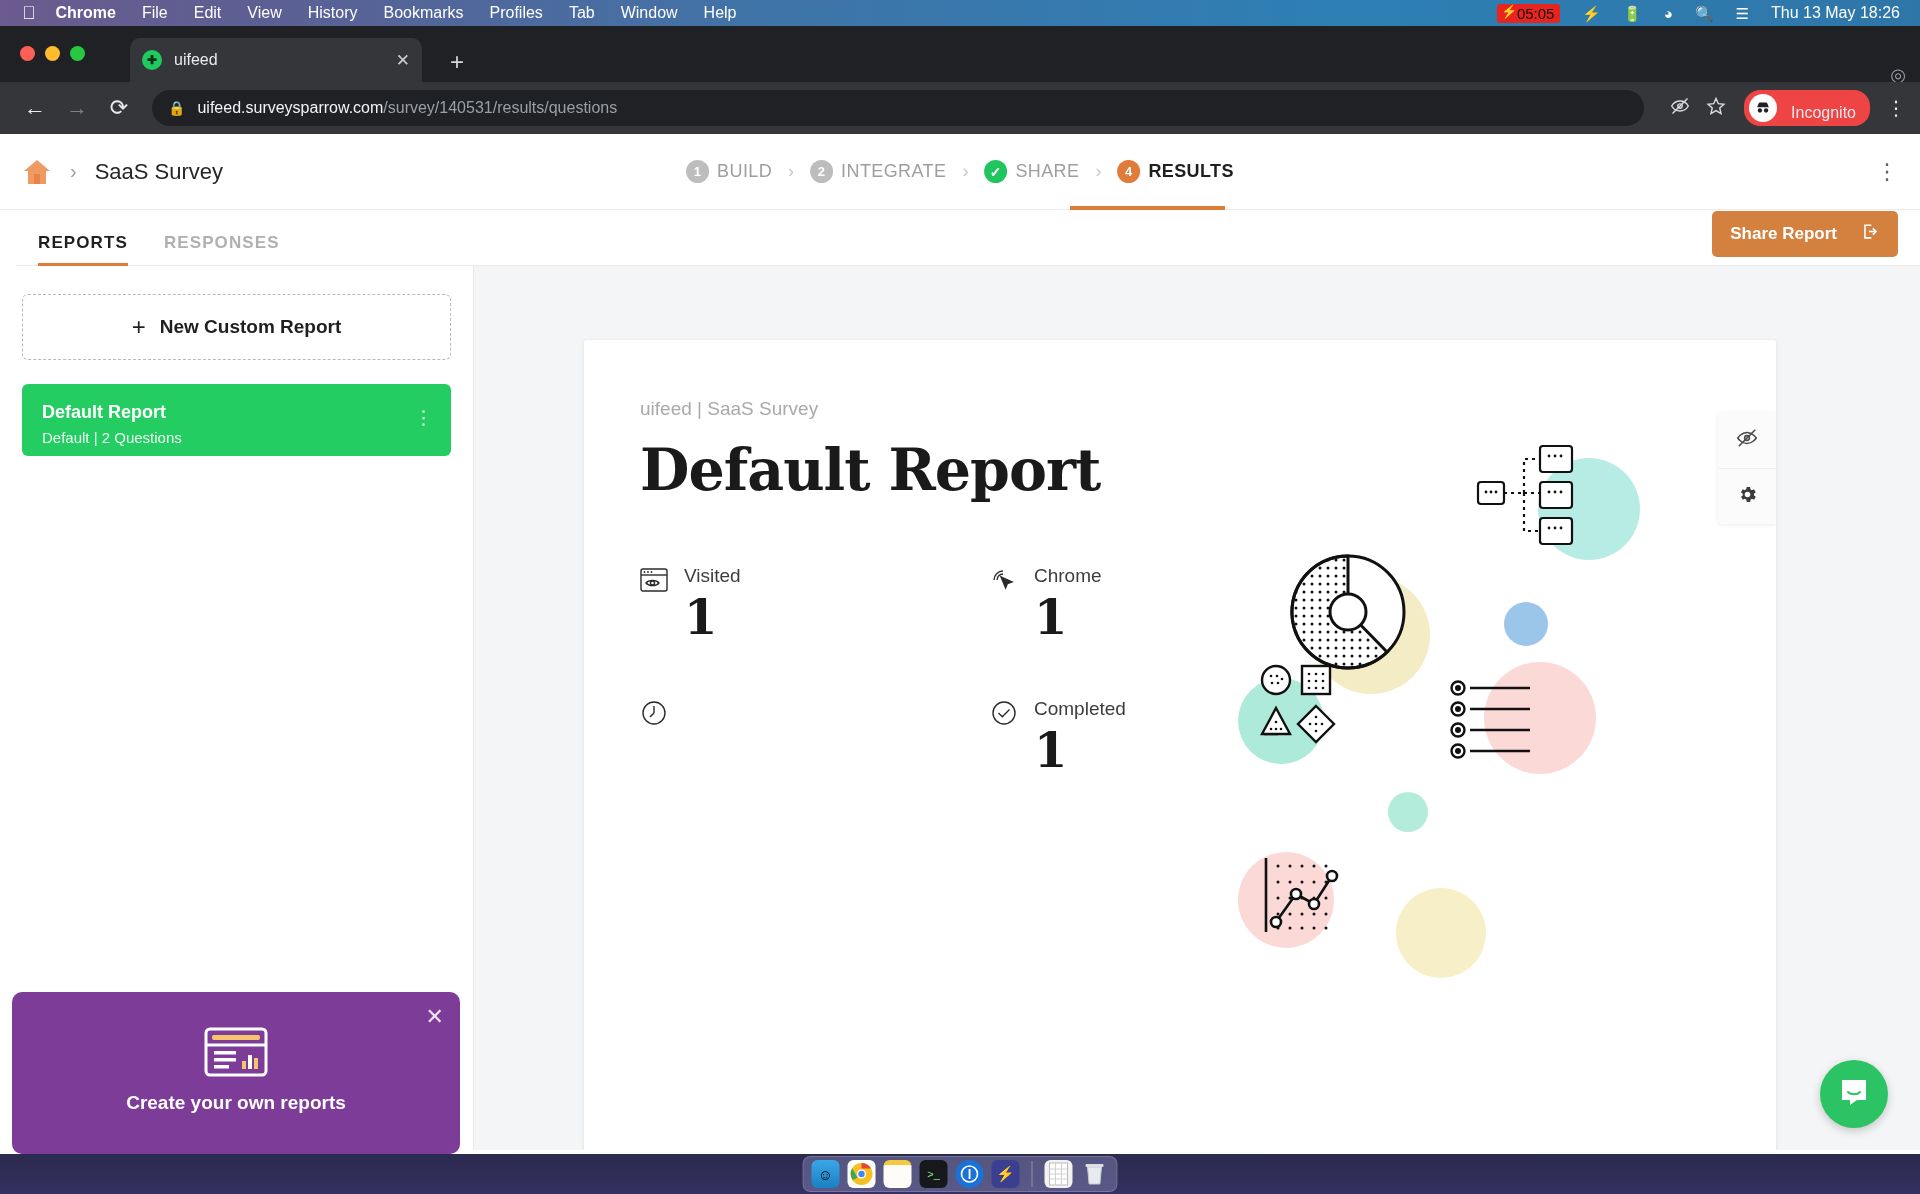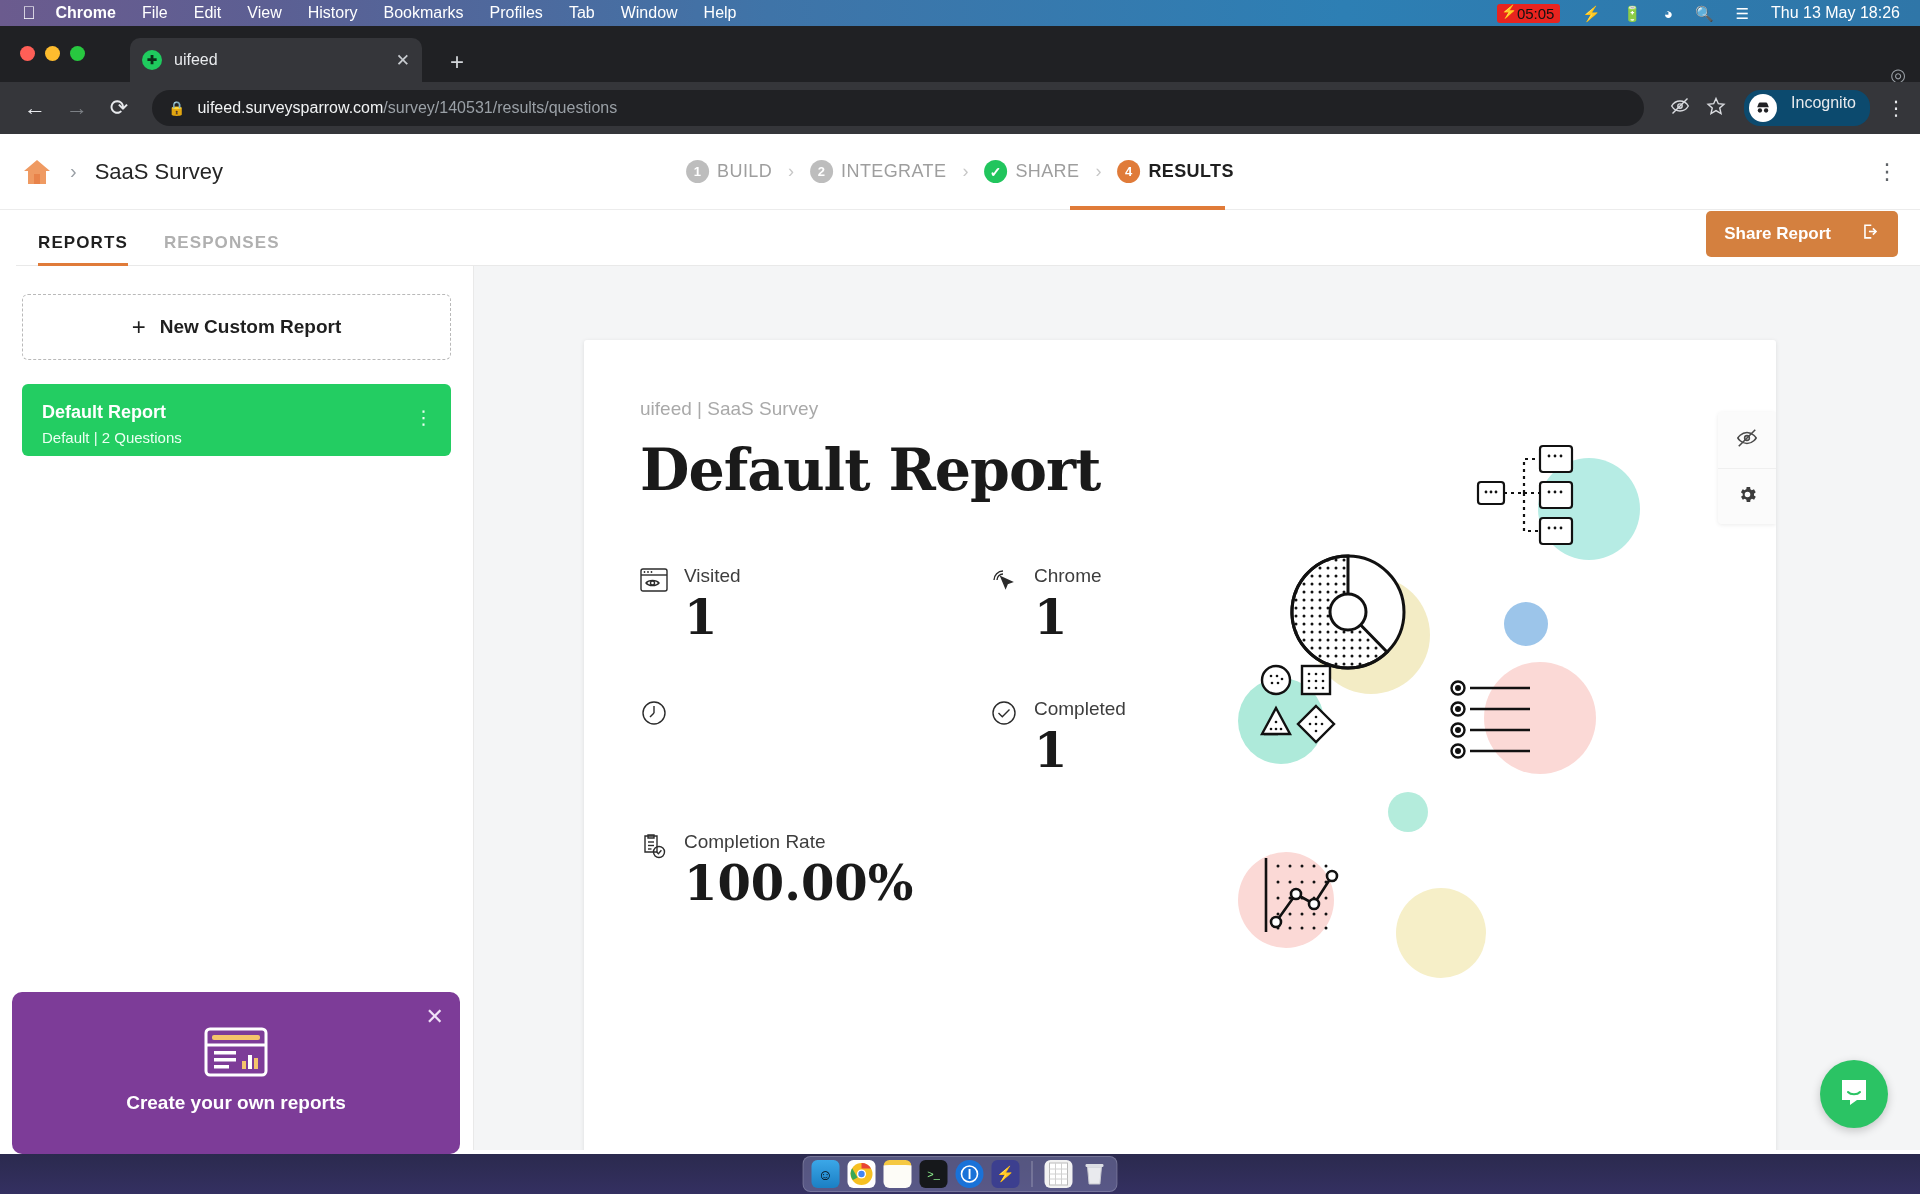--- a/index.html
+++ b/index.html
@@ -62,21 +62,21 @@
   .nav-btn.disabled { color: #7c8085; }
   .omnibox {
     flex: 1; height: 36px; background: #202124; border-radius: 18px; margin: 0 10px 0 12px;
     display: flex; align-items: center; padding: 0 16px; color: #e8eaed; font-size: 16px;
   }
   .lock { font-size: 14px; margin-right: 12px; color: #c9cdd1;}
   .url-host { color: #f1f3f4; }
   .url-path { color: #9aa0a6; }
   .tb-icon { color: #dadce0; font-size: 18px; margin-left: 16px; }
   .incognito-pill {
-    display: flex; align-items: flex-start; gap: 14px; background: #0c4a6e; border-radius: 16px;
+    display: flex; align-items: flex-end; gap: 14px; background: #ef4444; border-radius: 16px;
     padding: 4px 14px 4px 5px; margin-left: 18px; color: #e8eaed; font-size: 16px;
   }
   .incog-av { width: 28px; height: 28px; border-radius: 50%; background: #fff; color:#202124;
     display:flex; align-items:center; justify-content:center; font-size: 15px;}
   .kebab { color: #e8eaed; font-size: 20px; margin-left: 16px; letter-spacing: 0; }
 
   
   .app { position: absolute; top: 134px; left: 0; width: 1920px; height: 1020px; background: #fff; }
   .app-top {
     height: 76px; display: flex; align-items: center; padding: 0 22px; position: relative;
@@ -108,21 +108,21 @@
   }
   .tabs { display: flex; gap: 36px; }
   .subtab { font-size: 17px; letter-spacing: 1.1px; font-weight: bold; color: #b0b0b0; padding-bottom: 12px; position: relative; }
   .subtab.active { color: #1f1f1f; }
   .subtab.active::after {
     content: ""; position: absolute; left: 0; right: 0; bottom: -1px; height: 3px; background: #e07b39;
   }
   .share-report {
     position: absolute; right: 22px; bottom: 8px; background: #d4803f; color: #fff;
     font-size: 17px; font-weight: bold; border-radius: 5px; padding: 11px 18px;
-    display: flex; align-items: center; gap: 30px; border: none;
+    display: flex; align-items: center; gap: 24px; border: none;
   }
 
   
   .body-wrap { display: flex; height: 884px; }
   .sidebar { width: 474px; border-right: 1px solid #e9e9e9; padding: 28px 22px; position: relative; }
   .new-report {
     height: 66px; border: 1px dashed #b9b9b9; border-radius: 6px; display: flex;
     align-items: center; justify-content: center; gap: 14px; font-size: 19px; font-weight: bold; color: #1f1f1f;
   }
   .plus { font-size: 24px; font-weight: 300; }
@@ -415,39 +415,20 @@
                       <path d="M8.5 13l3.8 3.8L19.5 9.6"></path>
                   </svg>
                 </span>
                 <span class="txt">
                   <span class="lbl">Completed</span>
                   <div class="val">1</div>
                 </span>
               </div>
             </div>
 
-            <div class="stat-row">
-              <div class="stat" style="width:520px">
-                <span class="ic">
-                  <svg width="28" height="28" viewBox="0 0 28 28" fill="none" stroke="#2b2b2b" stroke-width="1.4">
-                    <path d="M5 3h12v16H5z"></path>
-                      <path d="M8 2h6v3H8z"></path>
-                    <line x1="8" y1="9" x2="14" y2="9"></line>
-                      <line x1="8" y1="12.5" x2="14" y2="12.5"></line>
-                      <line x1="8" y1="16" x2="11.5" y2="16"></line>
-                    <circle cx="19" cy="19" r="5.5"></circle>
-                      <path d="M16.7 19l1.7 1.7 3-3.4"></path>
-                  </svg>
-                </span>
-                <span class="txt">
-                  <span class="lbl">Completion Rate</span>
-                  <div class="val">100.00%</div>
-                </span>
-              </div>
-            </div>
           </div>
 
           <div class="art">
             <div class="blob" style="left:322px; top:118px; width:102px; height:102px; background:#b6ece4;"></div>
             <svg style="position:absolute; left:258px; top:96px;" width="180" height="120" viewBox="0 0 180 120" fill="none" stroke="#111" stroke-width="2.2">
               <rect x="4" y="46" width="26" height="22" rx="3" fill="#fff"></rect>
               <rect x="66" y="10" width="32" height="26" rx="3" fill="#fff"></rect>
               <rect x="66" y="46" width="32" height="26" rx="3" fill="#fff"></rect>
               <rect x="66" y="82" width="32" height="26" rx="3" fill="#fff"></rect>
               <path d="M30 57h20M50 57V23h16M50 57h16M50 57v38h16" stroke-dasharray="3 4"></path>

